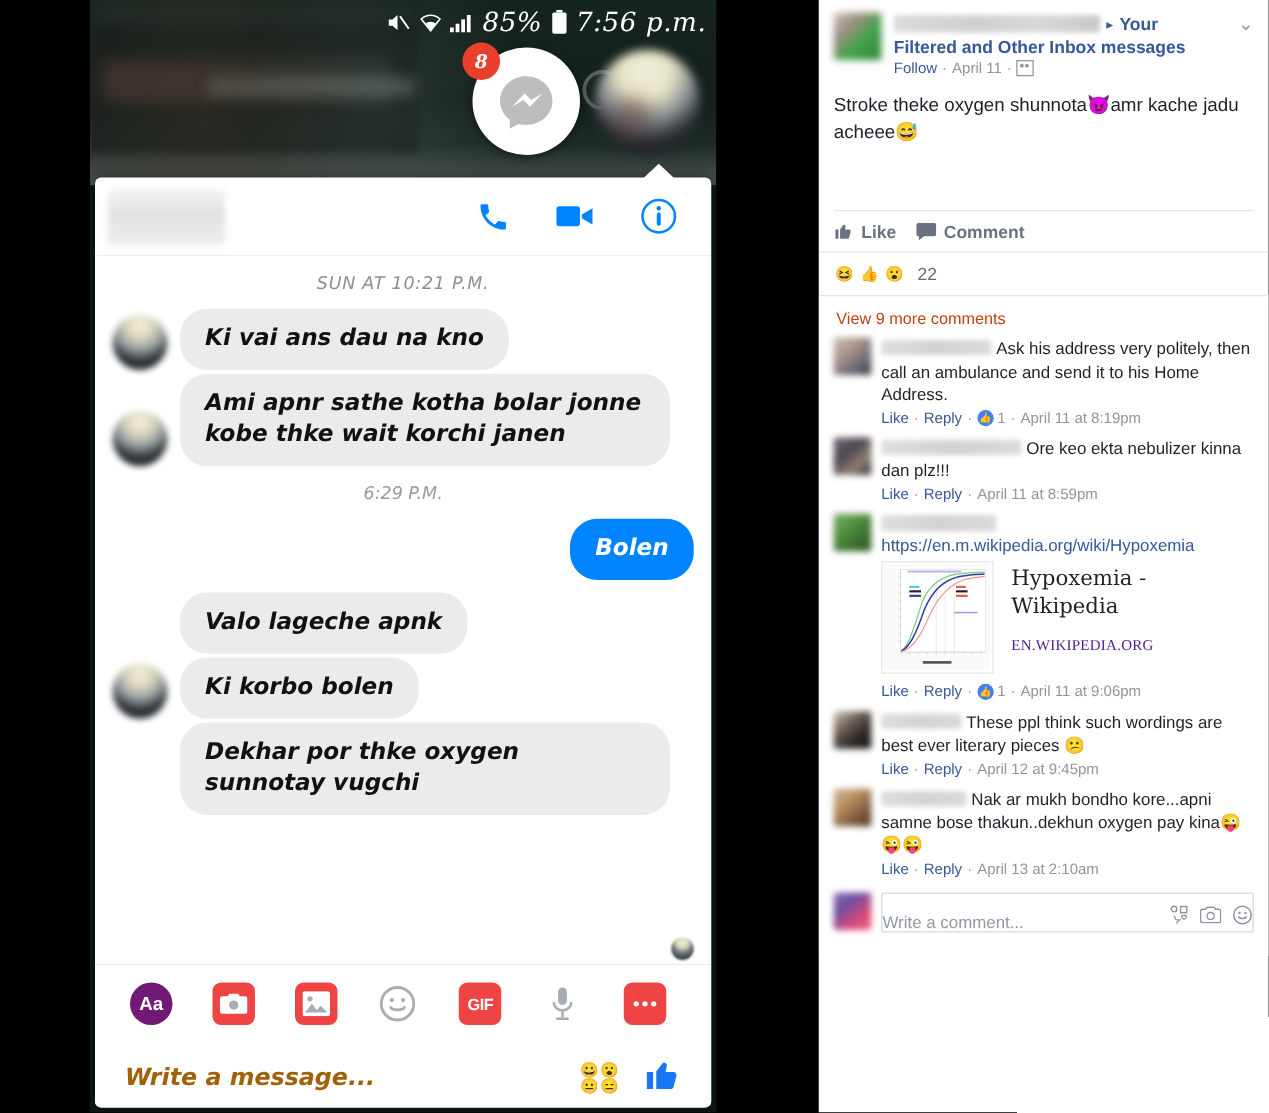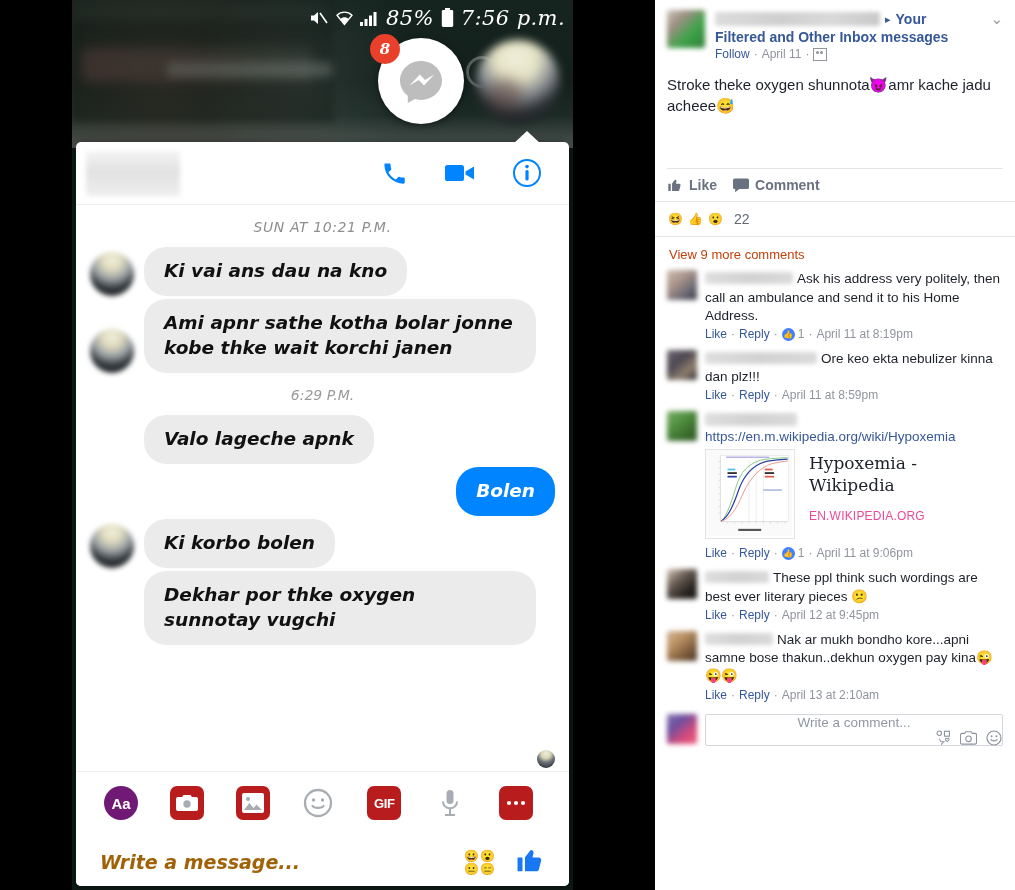--- a/index.html
+++ b/index.html
@@ -76,21 +76,21 @@
   .reactbtn{position:absolute;left:268px;top:709px;width:30px;height:30px;border-radius:50%;background:#fff;
       box-shadow:0 1px 3px rgba(0,0,0,.2);display:flex;align-items:center;justify-content:center;
       color:#9aa0a6;font-size:15px;}
   .reactbtn .plus{position:absolute;right:-2px;top:-1px;font-size:11px;color:#9aa0a6;}
   .seen-av{position:absolute;right:14px;bottom:3px;width:18px;height:18px;border-radius:50%;
       background:radial-gradient(circle at 50% 20%,#efeedd 0%,#d7d3b4 28%,#6d7479 52%,#15181c 100%);filter:blur(.7px);}
 
   .composer{position:relative;height:120px;border-top:1px solid #edeef0;background:#fff;}
   .tools{display:flex;align-items:center;justify-content:space-between;padding:14px 36px 0 28px;}
   .tool{width:34px;height:34px;display:flex;align-items:center;justify-content:center;color:#fff;}
-  .tool.sq{background:#b91c1c;border-radius:7px;}
+  .tool.sq{background:#ef4444;border-radius:7px;}
   .tool.rnd{background:#701a75;border-radius:50%;}
   .tool.plain{background:none;color:#a8adb3;}
   .tool .aa{font-size:15px;font-weight:bold;font-family:"Liberation Sans",sans-serif;}
   .tool .gif{font-size:13px;font-weight:bold;letter-spacing:-.3px;}
   .inputrow{position:absolute;left:0;right:0;bottom:0;height:60px;display:flex;align-items:center;padding:0 24px;}
   .msg-ph{color:#a16207;font-family:"DejaVu Sans",sans-serif;font-style:italic;font-size:19px;font-weight:600;}
   .inputrow .right{margin-left:auto;display:flex;align-items:center;gap:20px;}
   .emoji-grid{display:grid;grid-template-columns:1fr 1fr;gap:1px;}
   .emoji-grid span{font-size:12px;line-height:12px;color:#8c9097;}
   .thumb{color:#1878f3;font-size:28px;line-height:28px;}
@@ -138,23 +138,23 @@
   .cm-meta a{color:#365899;text-decoration:none;}
   .likebadge{display:inline-flex;align-items:center;gap:3px;}
   .lb-dot{width:13px;height:13px;border-radius:50%;background:#4080ff;color:#fff;font-size:8px;
       display:flex;align-items:center;justify-content:center;}
   .cm-url{color:#365899;font-size:13.5px;word-break:break-all;}
 
   .linkcard{display:flex;align-items:flex-start;margin-top:5px;}
   .lc-thumb{width:88px;height:88px;flex:0 0 88px;background:#fff;border:1px solid #e3e3e3;overflow:hidden;}
   .lc-txt{margin-left:14px;padding-top:4px;}
   .lc-title{font-family:"DejaVu Serif",serif;font-size:17px;color:#1d2129;line-height:1.25;}
-  .lc-dom{color:#ec4899;font-size:12px;margin-top:13px;letter-spacing:.2px;}
-
-  .cbox{display:flex;align-items:center;border:1px solid #d3d6db;border-radius:2px;height:30px;padding:0 0;flex-direction:column;}
+  .lc-dom{color:#4c1d95;font-size:12px;margin-top:13px;letter-spacing:.2px;font-family:Liberation Serif, serif;}
+
+  .cbox{display:flex;align-items:flex-end;border:1px solid #d3d6db;border-radius:2px;height:30px;padding:0 0;}
   .cbox .ph{color:#9197a3;font-size:13.5px;}
   .cbox .icons{margin-left:auto;display:flex;align-items:center;gap:9px;color:#8d949e;}
 </style>
 </head>
 <body>
 
 <div id="root">
 
   <div id="phone">
 
@@ -243,27 +243,27 @@
         </div>
 
 
         <div class="row">
           <div class="av"></div>
           <div class="bub multi">Ami apnr sathe kotha bolar jonne kobe thke wait korchi janen</div>
         </div>
 
         <div class="timesep">6:29 P.M.</div>
 
+        <div class="row me">
+          <div class="bub out">Bolen</div>
+        </div>
+
         <div class="row" style="margin-top:10px">
           <div class="av hidden"></div>
           <div class="bub">Valo lageche apnk</div>
-        </div>
-
-        <div class="row me">
-          <div class="bub out">Bolen</div>
         </div>
 
         <div class="row">
           <div class="av"></div>
           <div class="bub">Ki korbo bolen</div>
         </div>
 
         <div class="row">
           <div class="av hidden"></div>
           <div class="bub multi">Dekhar por thke oxygen sunnotay vugchi</div>

